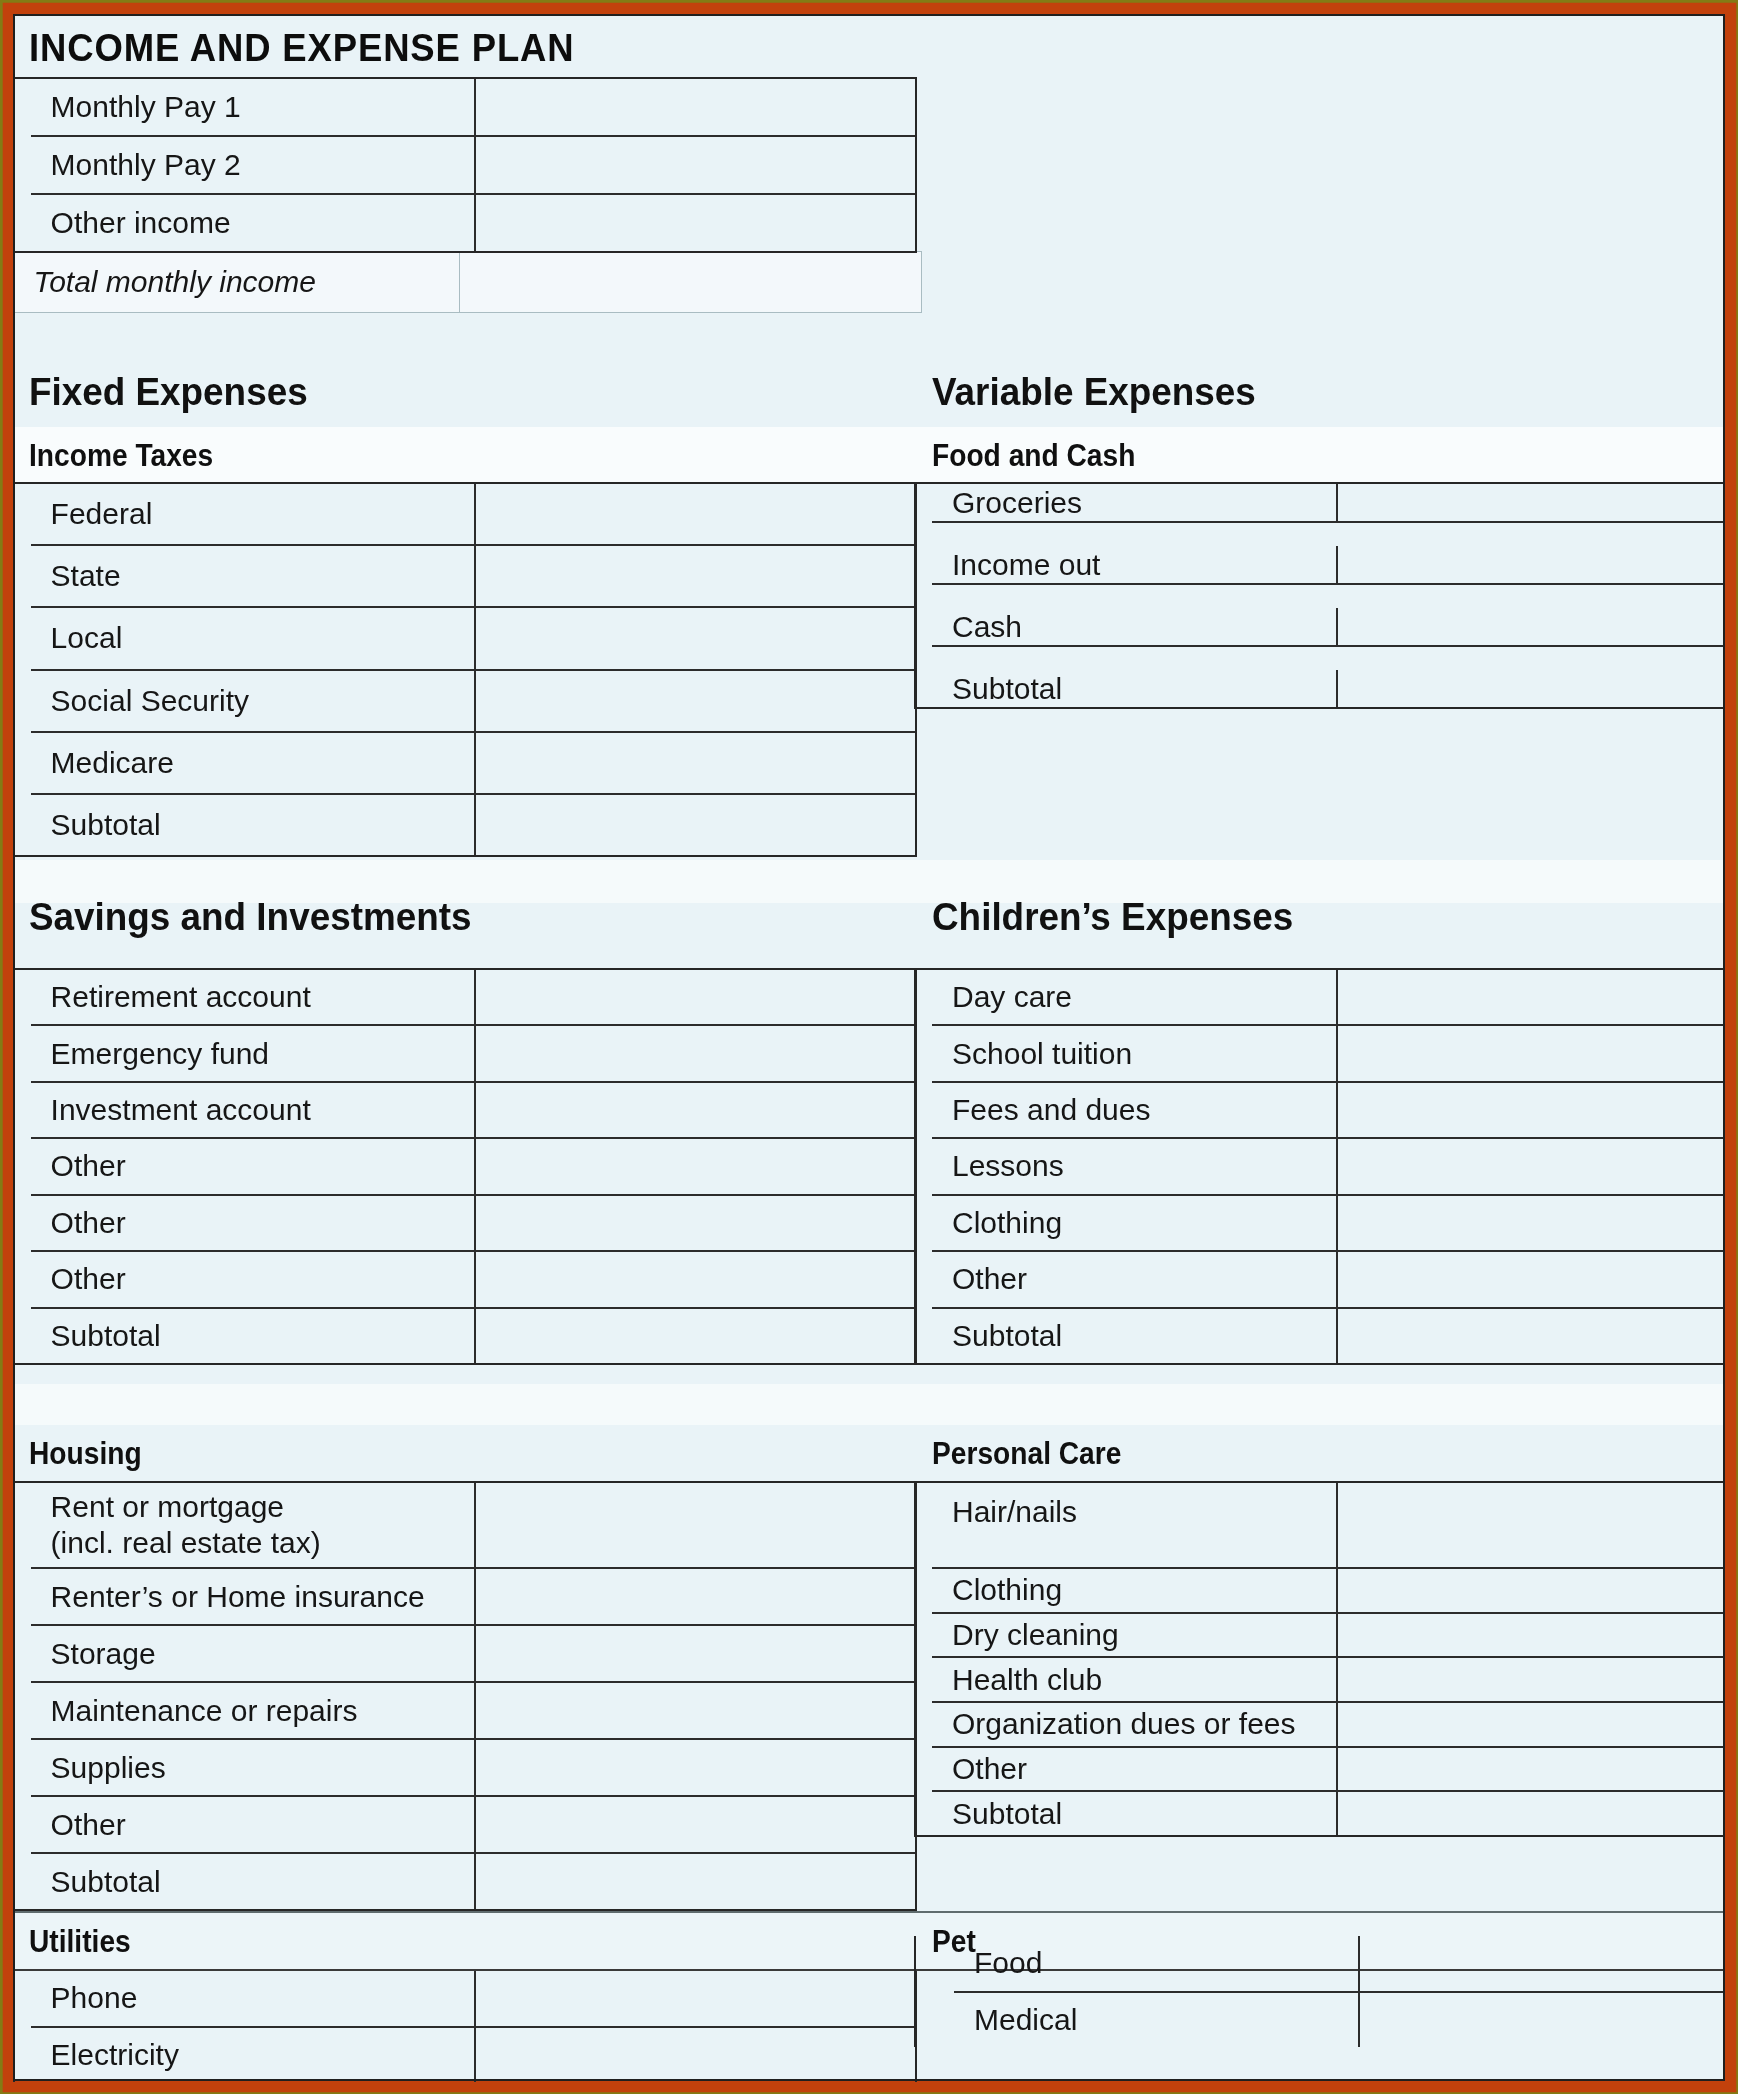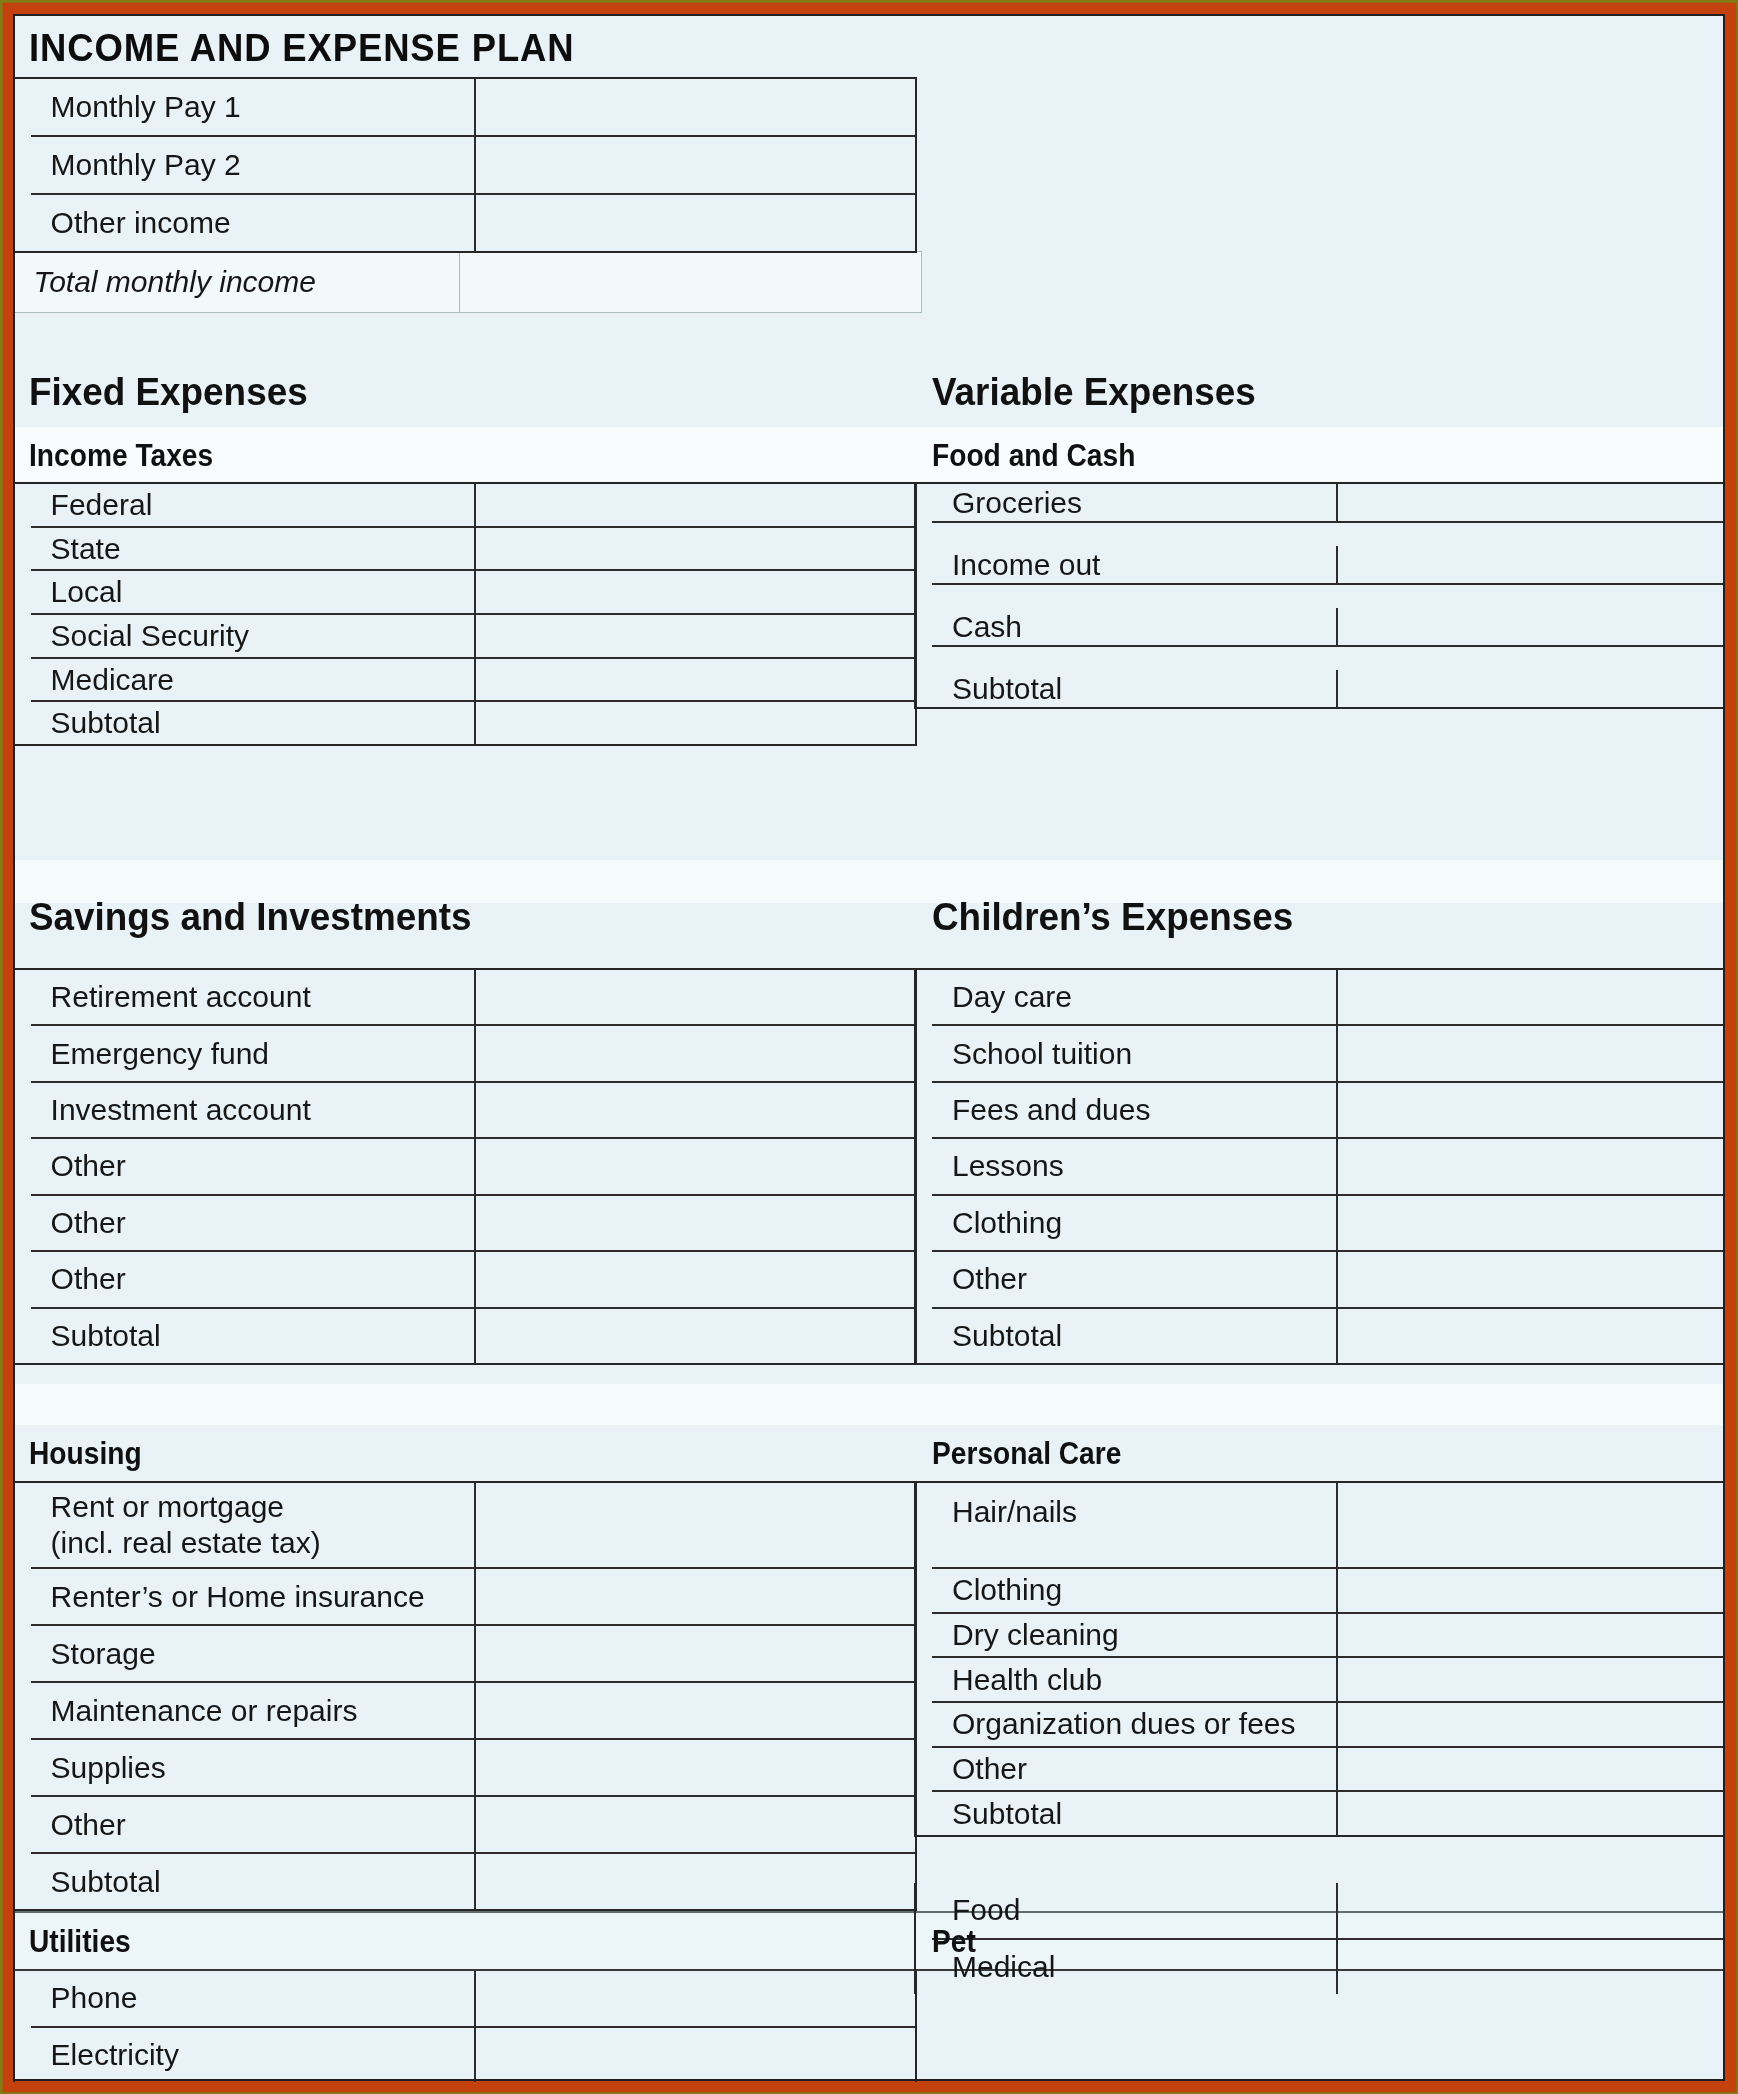--- a/index.html
+++ b/index.html
@@ -104,21 +104,21 @@
     <div class="cell value"></div>
   </div>
 
   <div class="heading-a" style="left:29px;top:371px;">Fixed Expenses</div>
   <div class="heading-a" style="left:932px;top:371px;">Variable Expenses</div>
 
   <div class="band-white"></div>
   <div class="heading-b" style="left:29px;top:437px;">Income Taxes</div>
   <div class="heading-b" style="left:932px;top:437px;">Food and Cash</div>
 
-  <div class="tbl left-col" style="top:482px;height:264px;">
+  <div class="tbl left-col" style="top:482px;height:375px;">
       <div class="row">
         <div class="cell label">Federal</div>
         <div class="cell value"></div>
       </div>
       <div class="row">
         <div class="cell label">State</div>
         <div class="cell value"></div>
       </div>
       <div class="row">
         <div class="cell label">Local</div>
@@ -292,21 +292,21 @@
   <div class="tbl left-col no-top no-bottom" style="top:1971px;height:111px;">
       <div class="row">
         <div class="cell label">Phone</div>
         <div class="cell value"></div>
       </div>
       <div class="row">
         <div class="cell label">Electricity</div>
         <div class="cell value"></div>
       </div>
     </div>
-  <div class="tbl right-col no-top no-bottom" style="top:1883px;height:111px;">
+  <div class="tbl right-col no-top no-bottom" style="top:1936px;height:111px;padding-left:22px;">
       <div class="row">
         <div class="cell label">Food</div>
         <div class="cell value"></div>
       </div>
       <div class="row">
         <div class="cell label">Medical</div>
         <div class="cell value"></div>
       </div>
     </div>
 

